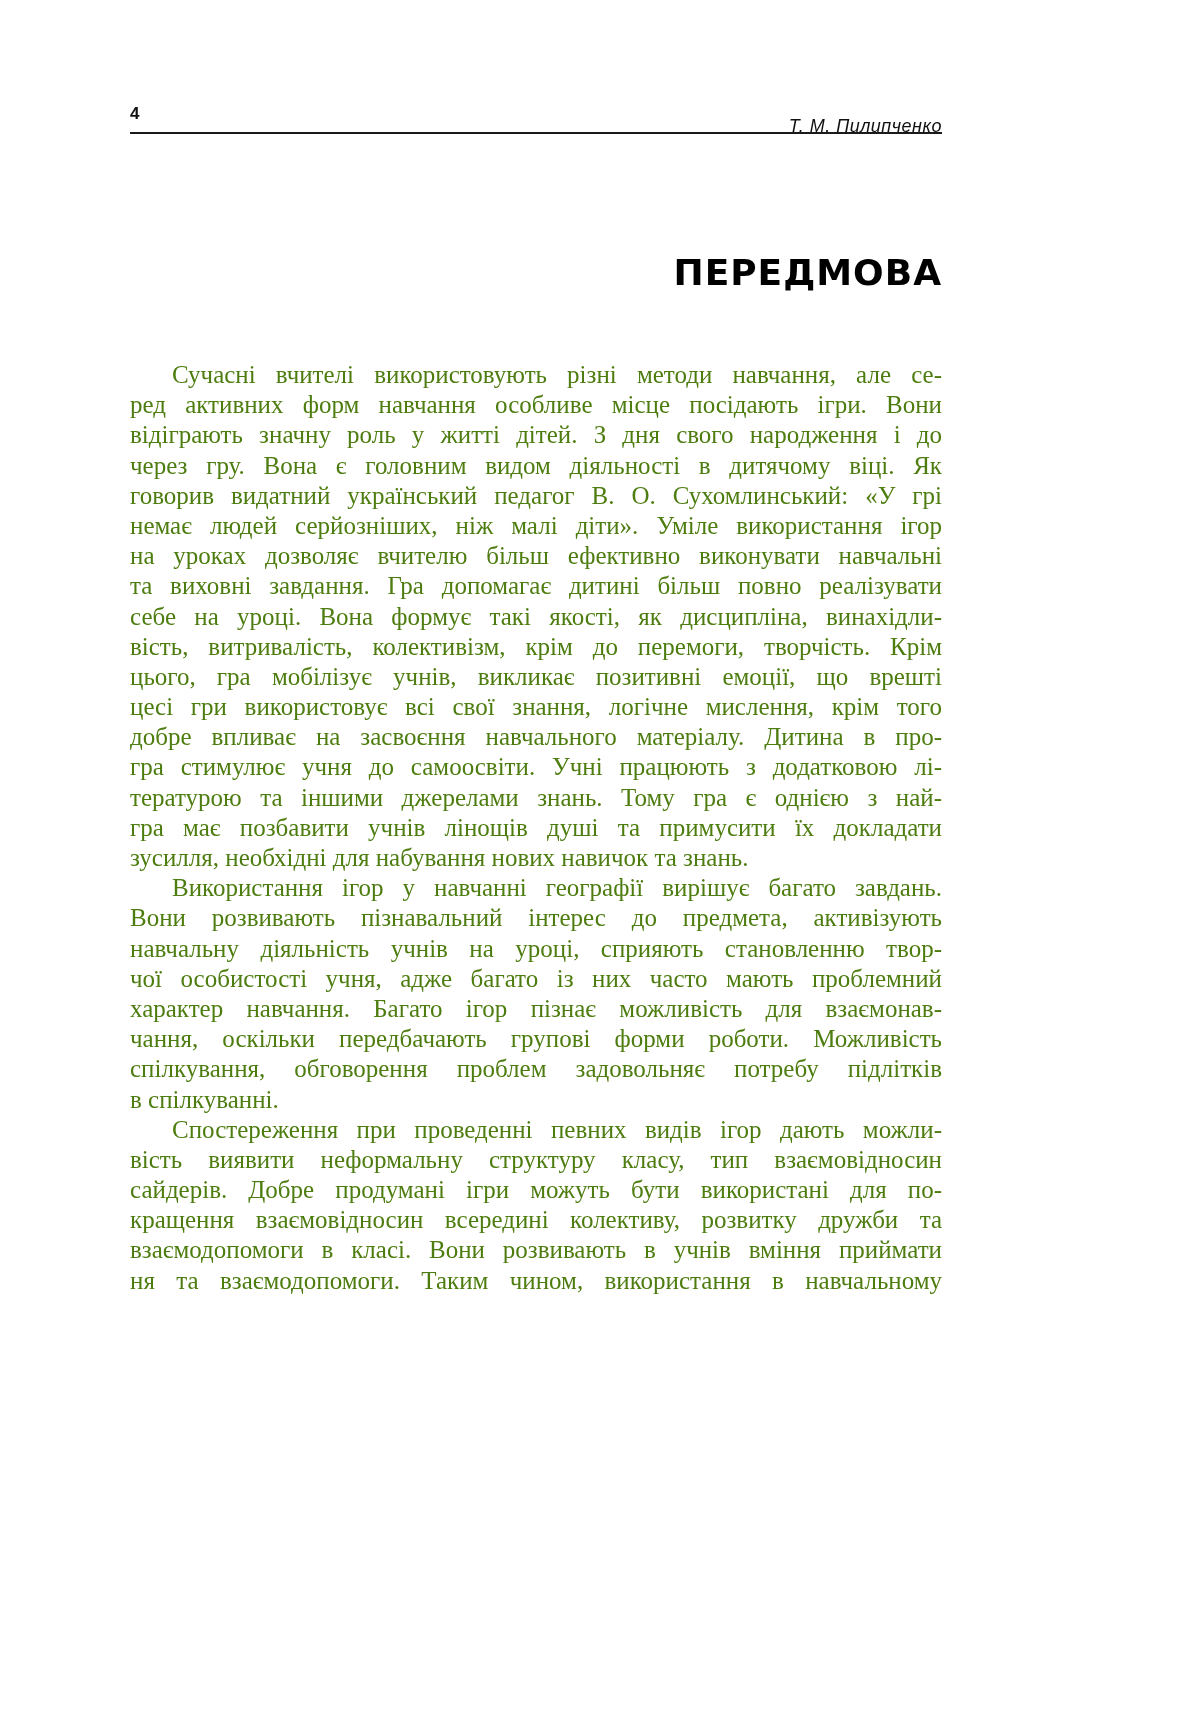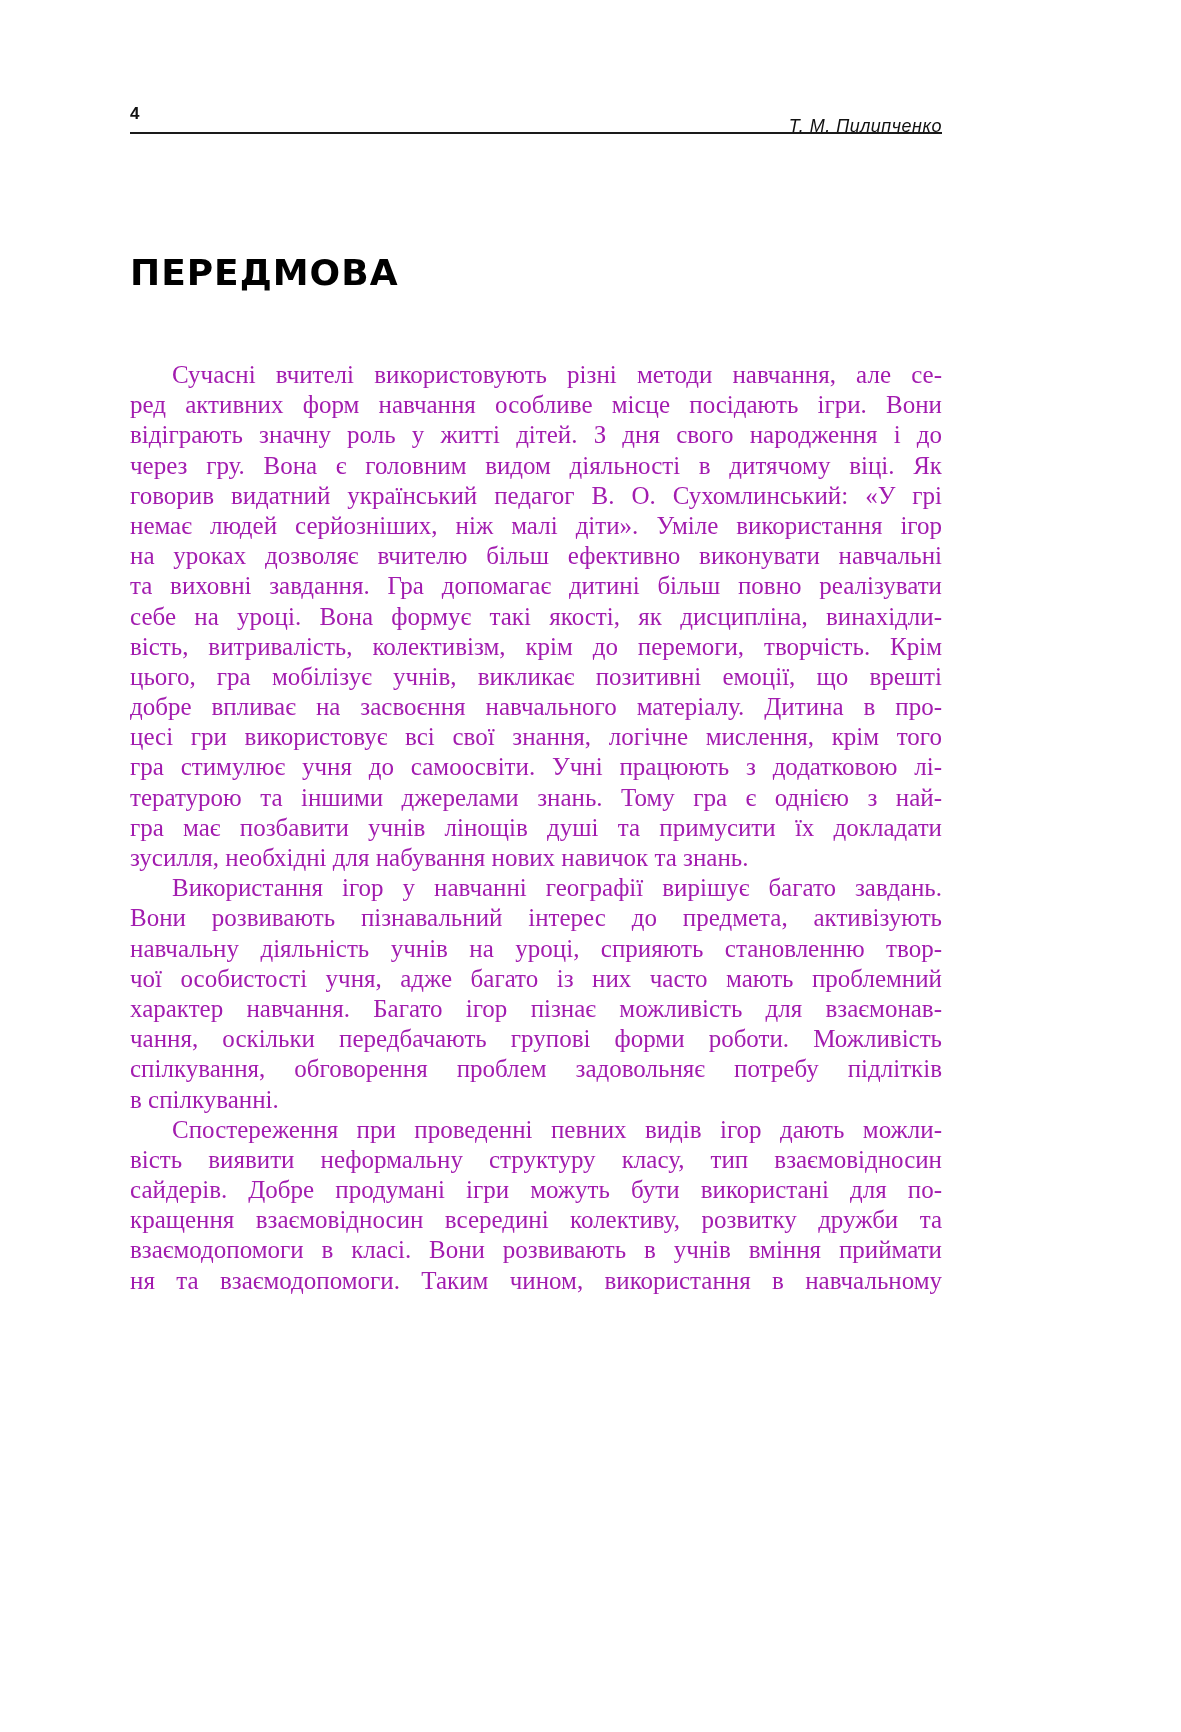--- a/index.html
+++ b/index.html
@@ -13,27 +13,27 @@
     position: absolute; left: 0; top: 6px;
     font-family: "Liberation Sans", sans-serif; font-weight: bold; font-size: 17px; color: #111;
   }
   .running-head {
     position: absolute; right: 0; top: 6px;
     font-family: "Liberation Sans", sans-serif; font-style: italic; font-size: 18px; color: #111;
     letter-spacing: 0.5px;
     margin-top: 12px;
   }
   .title {
-    position: absolute; left: 130px; width: 812px; top: 252px; text-align: left;
+    position: absolute; left: 130px; width: 812px; top: 252px; text-align: right;
     font-family: "DejaVu Sans", sans-serif; font-weight: bold; font-size: 36px; color: #000;
     letter-spacing: 1px;
   }
   .body-text {
     position: absolute; left: 130px; top: 360px; width: 812px;
-    font-family: "Liberation Serif", serif; font-size: 25px; color: #a21caf;
+    font-family: "Liberation Serif", serif; font-size: 25px; color: #4d7c0f;
   }
   .line {
     height: 30.2px; line-height: 30.2px; white-space: nowrap;
     text-align: justify; text-align-last: justify;
   }
   .line.last { text-align-last: left; }
   .line.indent { padding-left: 42px; }
 </style>
 </head>
 <body>
@@ -53,22 +53,22 @@
       <div class="line">ред активних форм навчання особливе місце посідають  ігри. Вони</div>
       <div class="line">відіграють значну роль у житті дітей. З дня свого народження і до</div>
       <div class="line">через гру. Вона є головним видом діяльності в дитячому віці. Як</div>
       <div class="line">говорив видатний український педагог В. О. Сухомлинський: «У грі</div>
       <div class="line">немає людей серйозніших, ніж малі діти». Уміле використання ігор</div>
       <div class="line">на уроках дозволяє вчителю більш ефективно виконувати навчальні</div>
       <div class="line">та виховні завдання. Гра допомагає дитині більш повно реалізувати</div>
       <div class="line">себе на уроці. Вона формує такі якості, як дисципліна, винахідли-</div>
       <div class="line">вість, витривалість, колективізм, крім до перемоги, творчість. Крім</div>
       <div class="line">цього, гра мобілізує учнів, викликає позитивні емоції, що врешті</div>
+      <div class="line">цесі гри використовує всі свої знання, логічне мислення, крім того</div>
       <div class="line">добре впливає на засвоєння навчального матеріалу. Дитина в про-</div>
-      <div class="line">цесі гри використовує всі свої знання, логічне мислення, крім того</div>
       <div class="line">гра стимулює учня до самоосвіти. Учні працюють з додатковою лі-</div>
       <div class="line">тературою та іншими джерелами знань. Тому гра є однією з най-</div>
       <div class="line">гра має позбавити учнів лінощів душі та примусити їх докладати</div>
       <div class="line last">зусилля, необхідні для набування нових навичок та знань.</div>
     </div>
 
     <div>
       <div class="line indent">Використання ігор у навчанні географії вирішує багато завдань.</div>
       <div class="line">Вони розвивають пізнавальний інтерес до предмета, активізують</div>
       <div class="line">навчальну діяльність учнів на уроці, сприяють становленню твор-</div>

